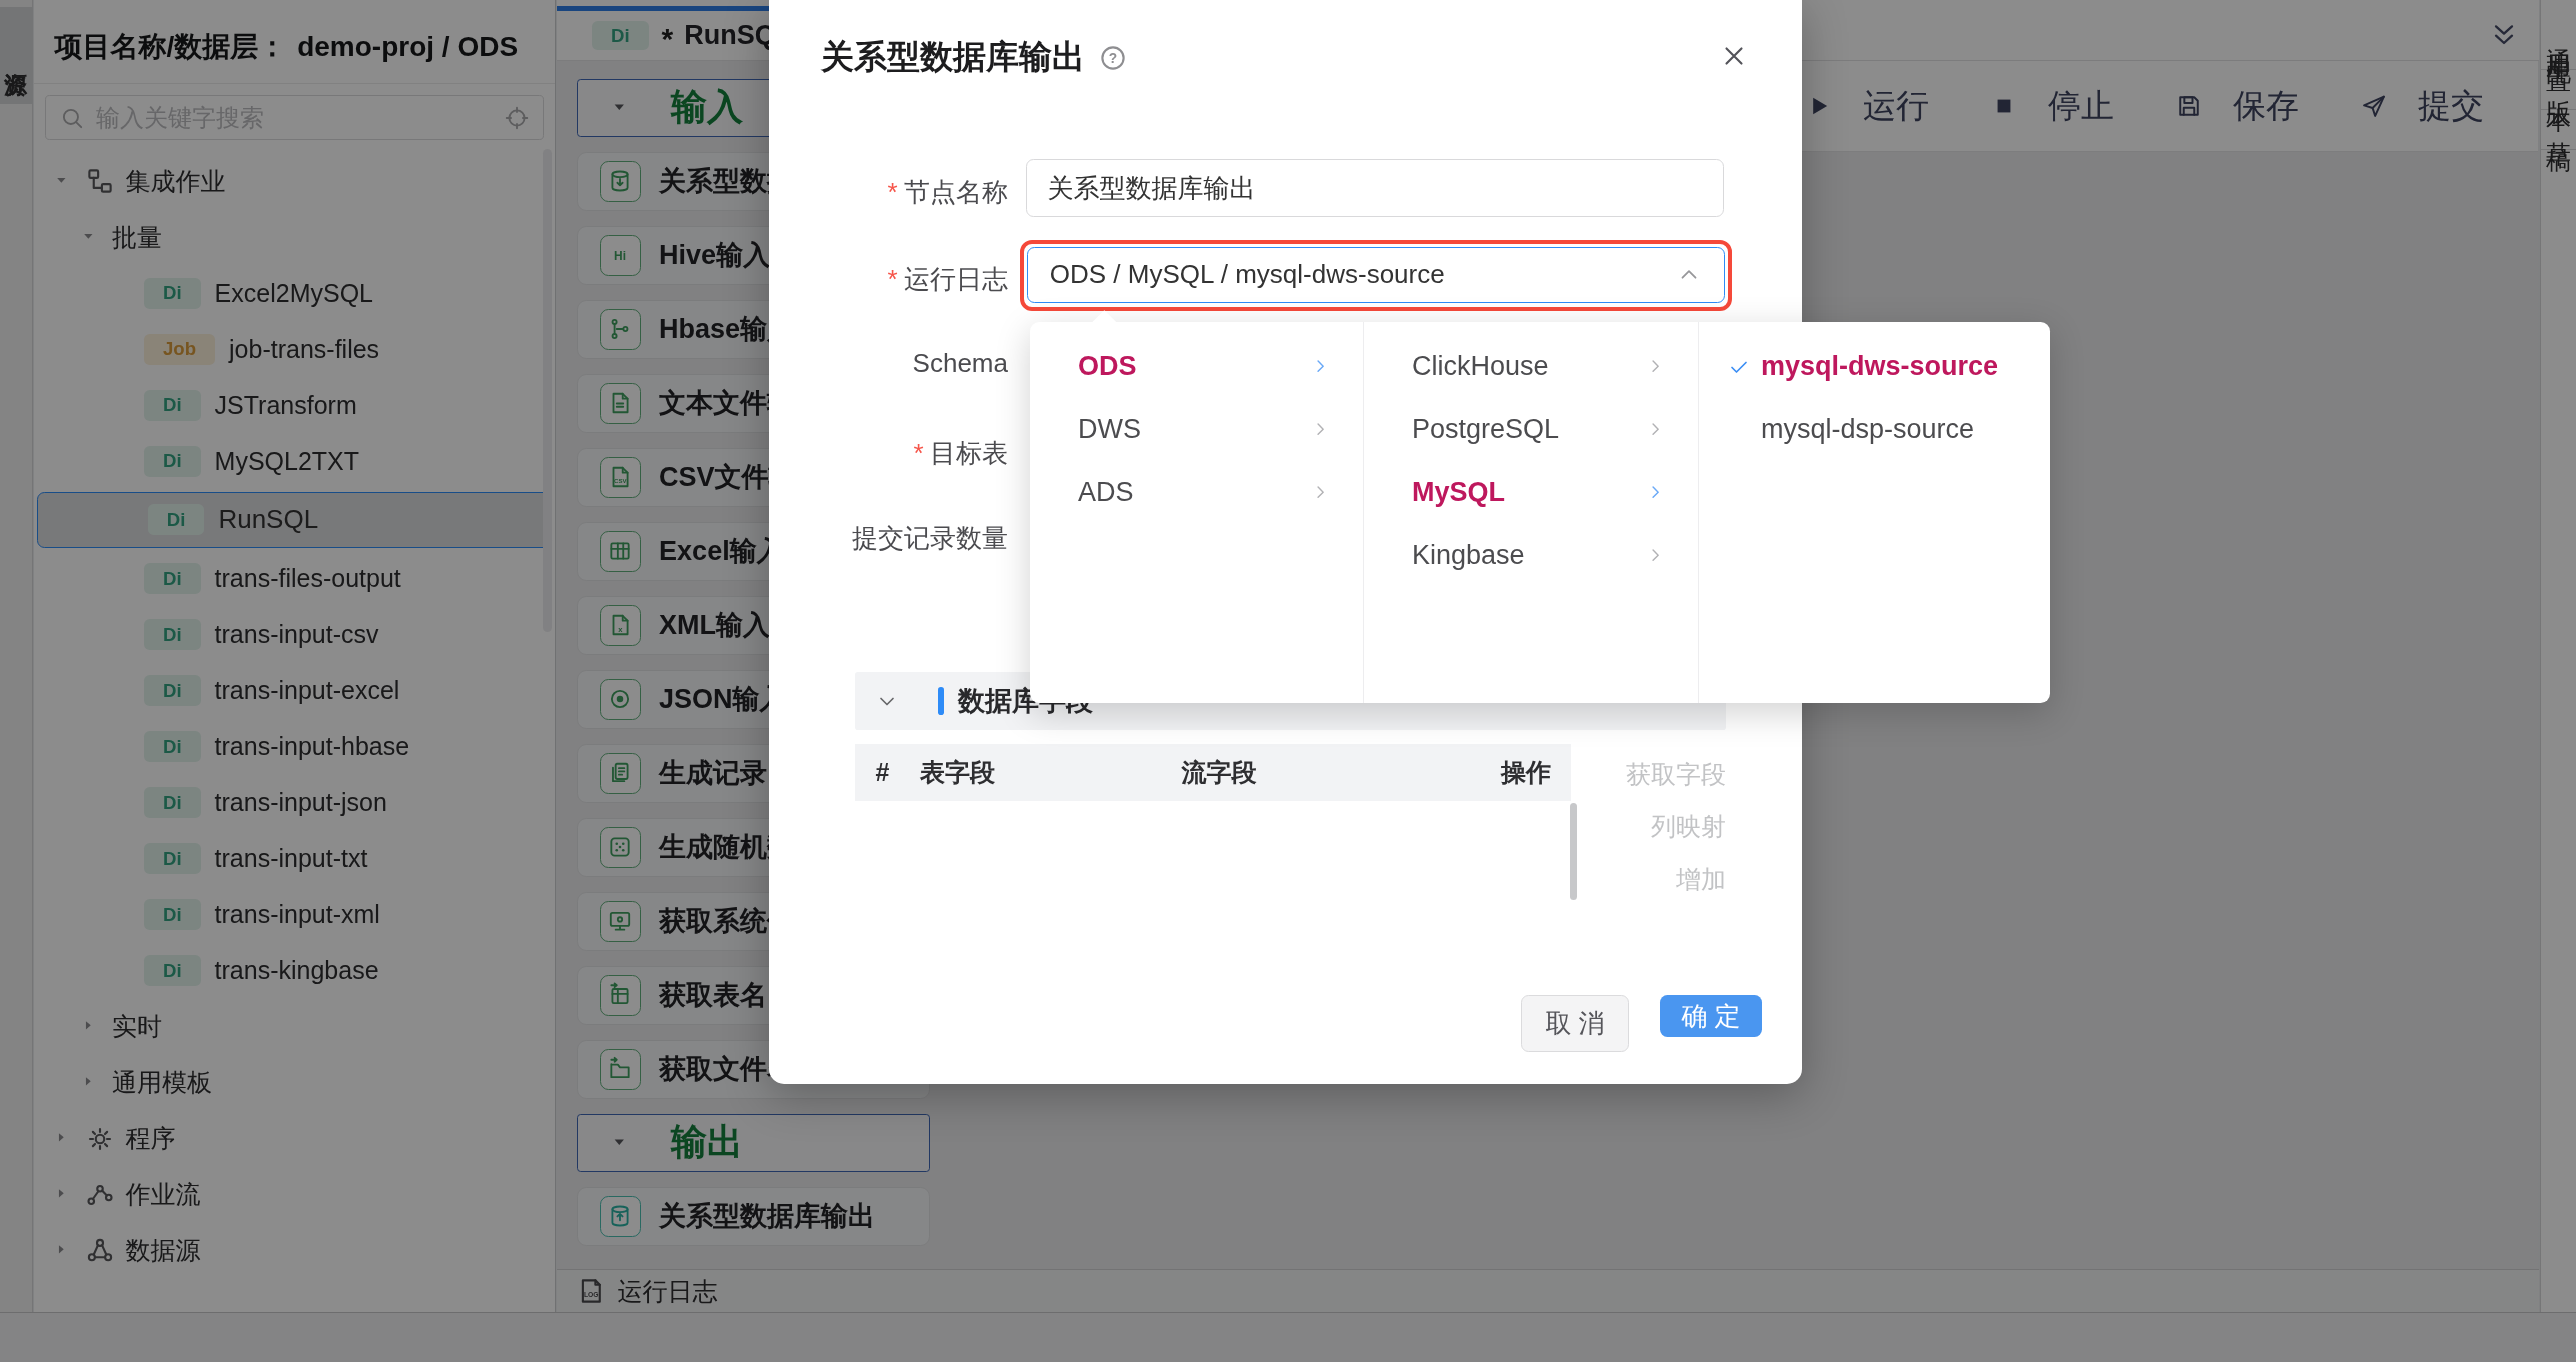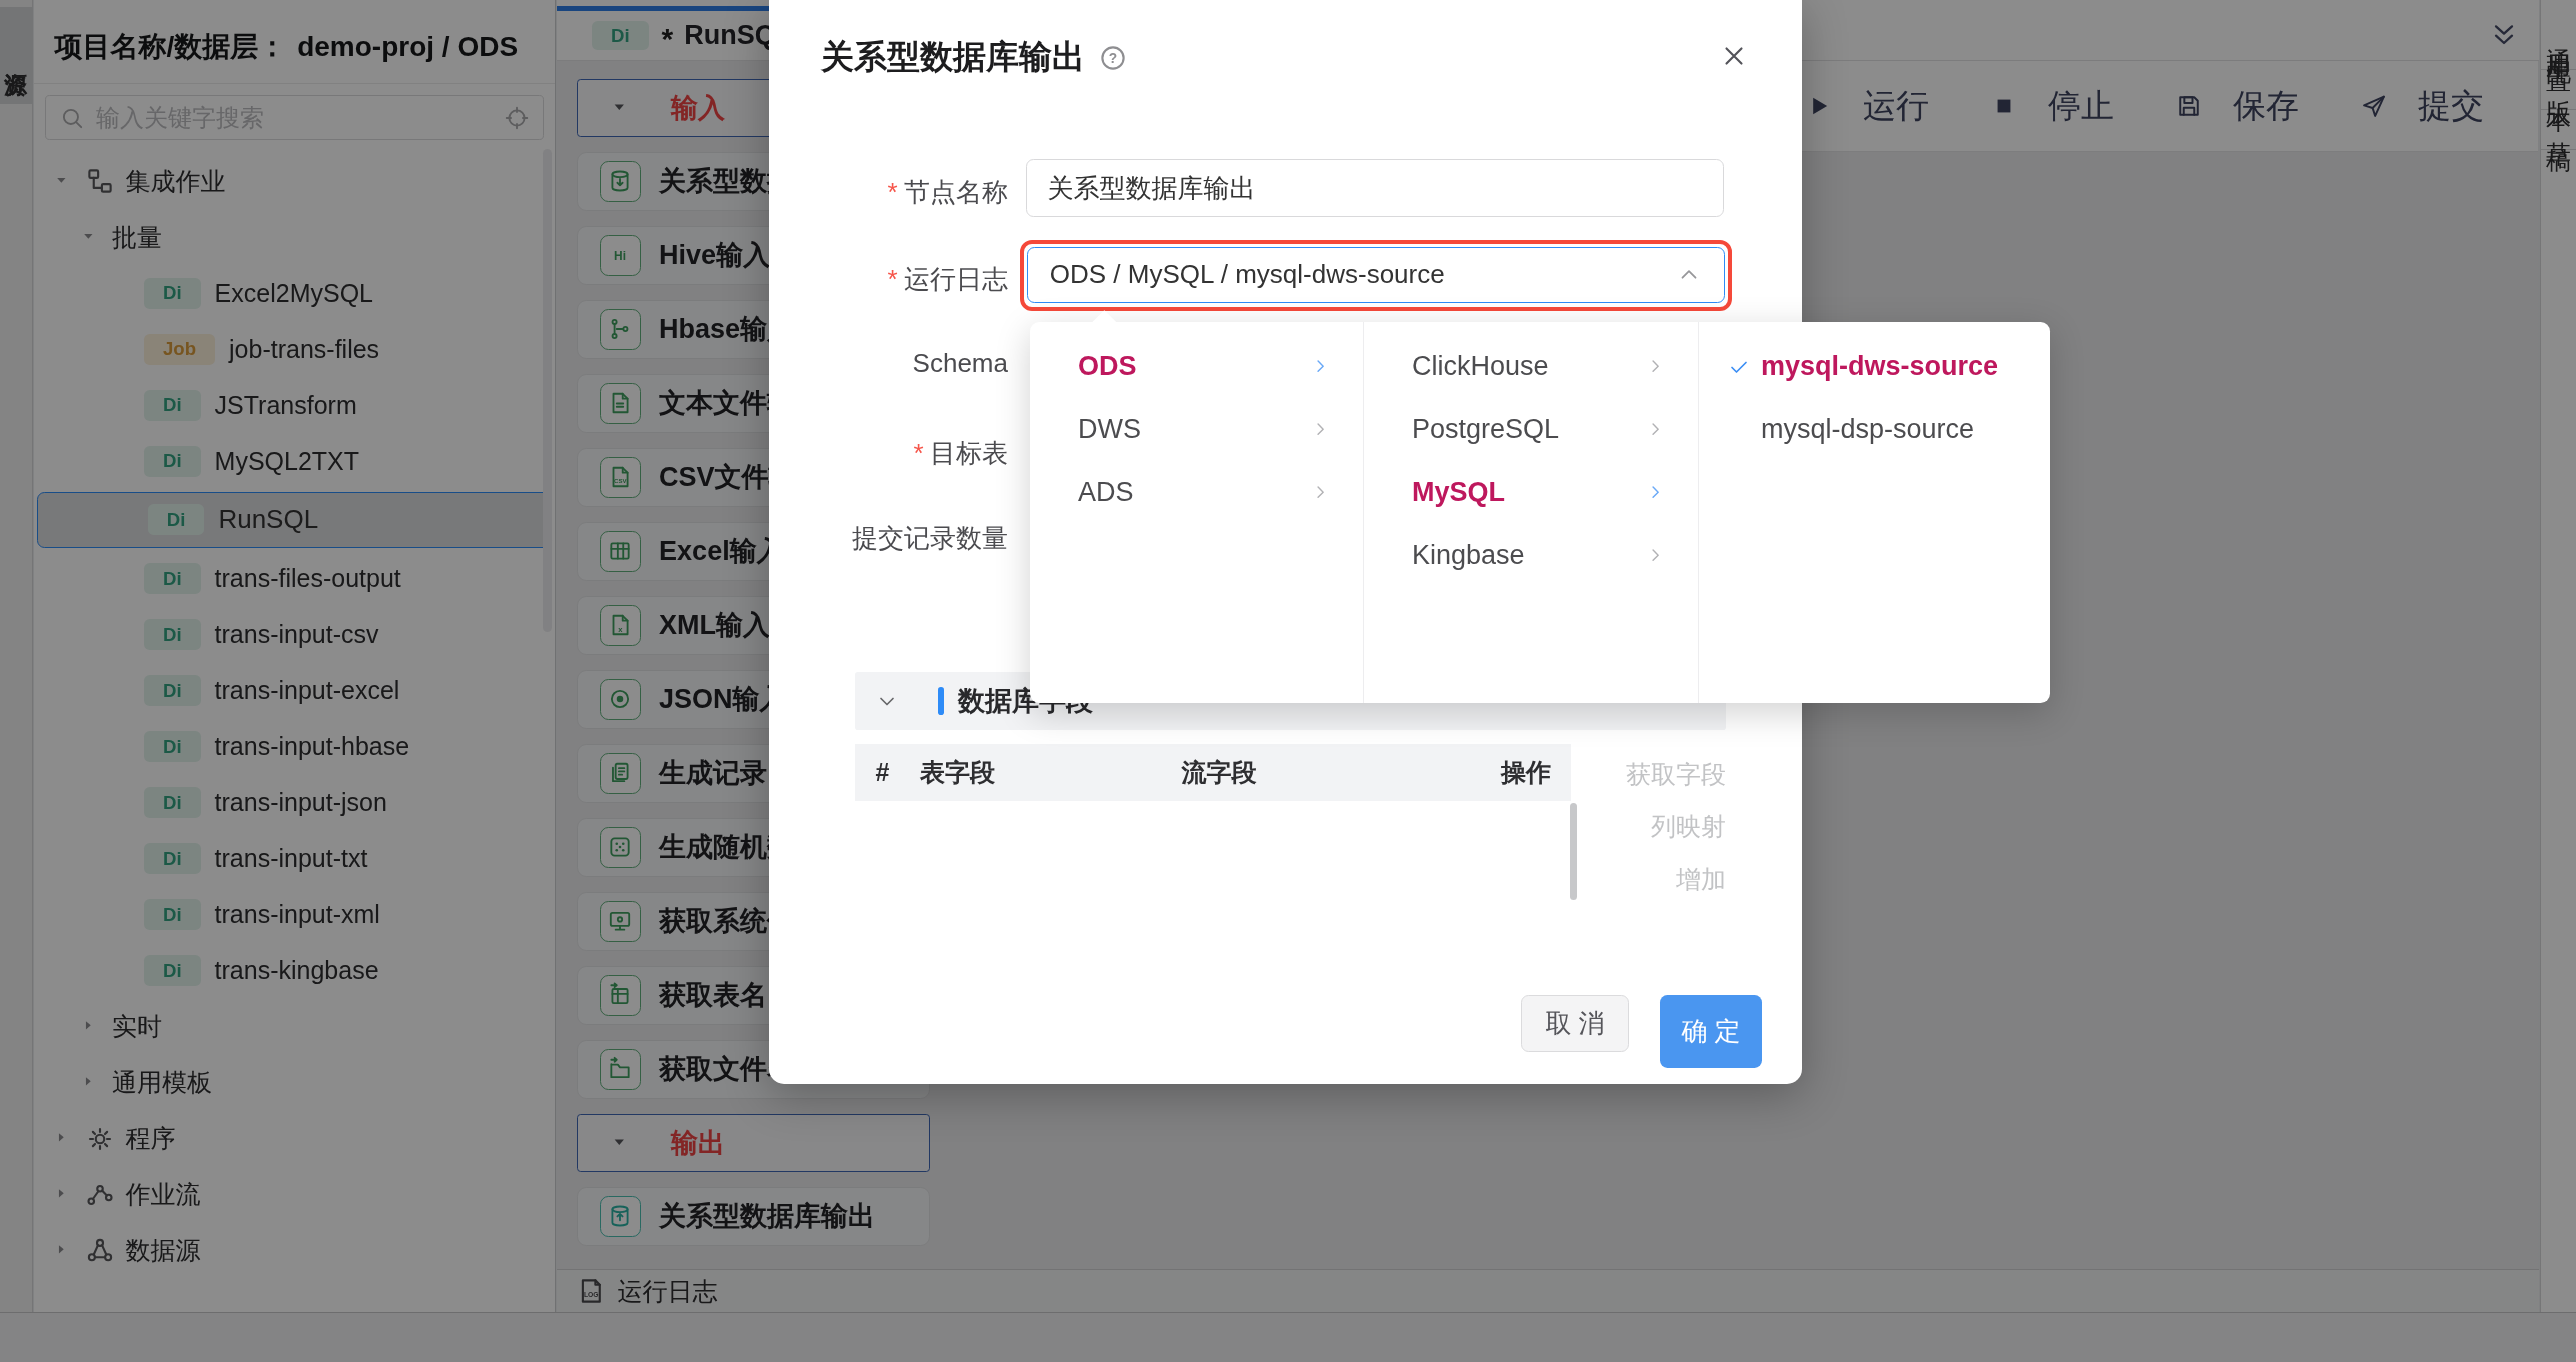--- a/index.html
+++ b/index.html
@@ -38,21 +38,21 @@
   .collapse-ic{position:absolute;left:1931px;top:18.6px;width:32px;height:32px;color:#454b66}
   .toolbar{position:absolute;left:1019px;top:61px;width:1519px;height:91px;background:#fff;border-bottom:0.9px solid #e3e3e5}
   .tb-btns{height:100%;display:flex;align-items:center;justify-content:flex-end;padding-right:54px;gap:61px}
   .tb-btn{display:flex;align-items:center;gap:30px;color:#3e4460;font-size:33px;cursor:pointer}
   .tbi{width:28px;height:28px;color:#3e4460}
   .canvas{position:absolute;left:1019px;top:152px;width:1519px;height:1117px;background:#ebeced}
   
   .palette{position:absolute;left:557px;top:61px;width:463px;height:1208px;background:#ebeced;display:flex;flex-direction:column;align-items:flex-start;padding:17.7px 0 0 19.5px;gap:15px;overflow:hidden}
   .pal-sec{width:353px;height:58px;border:1.9px solid #3f66b4;border-radius:3.7px;background:#f7f8fa;display:flex;align-items:center;padding-left:32px;gap:43px}
   .psc{width:18.6px;height:18.6px;color:#56575b}
-  .pst{font-size:27px;font-weight:700;color:#ef4444}
+  .pst{font-size:36px;font-weight:700;color:#15803d}
   .pal-item{width:353px;height:59px;background:#f5f6f8;border:0.9px solid #e1e2e4;border-radius:9.3px;display:flex;align-items:center;padding-left:22px;gap:18.6px;cursor:grab}
   .pal-ic{width:41px;height:41px;border-radius:8.4px;border:1.9px solid;display:flex;align-items:center;justify-content:center;background:#fff;flex:0 0 41px}
   .pal-ic svg{width:26px;height:26px}
   .pal-ic.g{color:#3f9e5f;border-color:#62af7c}
   .pal-ic.t{color:#2bb3a4;border-color:#4cbfb1}
   .pal-lb{font-size:27px;font-weight:700;color:#232427;white-space:nowrap}
   
   .logbar{position:absolute;left:557px;top:1269px;width:1982px;height:43px;background:#f3f4f5;border-top:0.9px solid #d2d2d4;display:flex;align-items:center;padding-left:18.6px;gap:12px;font-size:25px;color:#2f2f31}
   .ic18{width:30px;height:30px;color:#4a4a4d}
   .bottomstrip{position:absolute;left:0;top:1312px;width:2576px;height:50px;background:#f1f1f3;border-top:0.9px solid #c7c7c9}
@@ -76,21 +76,21 @@
   .secchev{width:24px;height:24px;color:#67676a}
   .sec-marker{width:5.6px;height:28px;background:#2e8bf7;border-radius:2.8px;margin-left:39px}
   .sec-label{font-size:27px;font-weight:700;color:#29292c;margin-left:14px}
   .thead{position:absolute;left:86px;top:744px;width:716px;height:57px;background:#f2f3f5;display:flex;align-items:center;font-size:25px;font-weight:700;color:#2e2e31}
   .th-c0{width:65px;padding-left:20.4px}.th-c1{width:262px}.th-c2{width:320px}.th-c3{width:70px}
   .tbody{position:absolute;left:86px;top:801px;width:716px;height:147px;background:#fff}
   .tscroll{position:absolute;left:801px;top:803px;width:7.4px;height:97px;background:#c7c8ca;border-radius:3.7px}
   .sa{position:absolute;left:706px;width:251px;text-align:right;font-size:25px;color:#c2c3c5;cursor:not-allowed}
   .sa0{top:758px}.sa1{top:810px}.sa2{top:863px}
   .btn-cancel{position:absolute;left:752px;top:995px;width:108px;height:57px;border:0.9px solid #dbdbdd;background:#f4f4f5;border-radius:7.4px;font-size:26px;color:#55555a;display:flex;align-items:center;justify-content:center;cursor:pointer}
-  .btn-ok{position:absolute;left:891px;top:995px;width:102px;height:73px;background:#4a96f0;border-radius:7.4px;font-size:26px;color:#fff;display:flex;align-items:center;justify-content:center;cursor:pointer}
+  .btn-ok{position:absolute;left:891px;top:995px;width:102px;height:42px;background:#4a96f0;border-radius:7.4px;font-size:26px;color:#fff;display:flex;align-items:center;justify-content:center;cursor:pointer}
   
   .cascader{position:absolute;left:1030px;top:322px;width:1020px;height:381px;background:#fff;z-index:60;border-radius:9.3px;box-shadow:0 9.3px 35px rgba(0,0,0,.18);display:flex}
   .notch{position:absolute;left:65px;top:-8.4px;width:18.6px;height:18.6px;background:#fff;transform:rotate(45deg)}
   .c-col{padding-top:13px;height:100%}
   .c-col.c0{width:334px;border-right:0.9px solid #ededef}
   .c-col.c1{width:335px;border-right:0.9px solid #ededef}
   .c-col.c2{width:351px}
   .c-item{height:63px;display:flex;align-items:center;padding:0 33px 0 48px;font-size:27px;color:#4c4c4f;cursor:pointer}
   .c-col.c2 .c-item{padding-left:28px}
   .c-item .cch{width:20.4px;height:20.4px;color:#b2b2b5;margin-left:auto}

